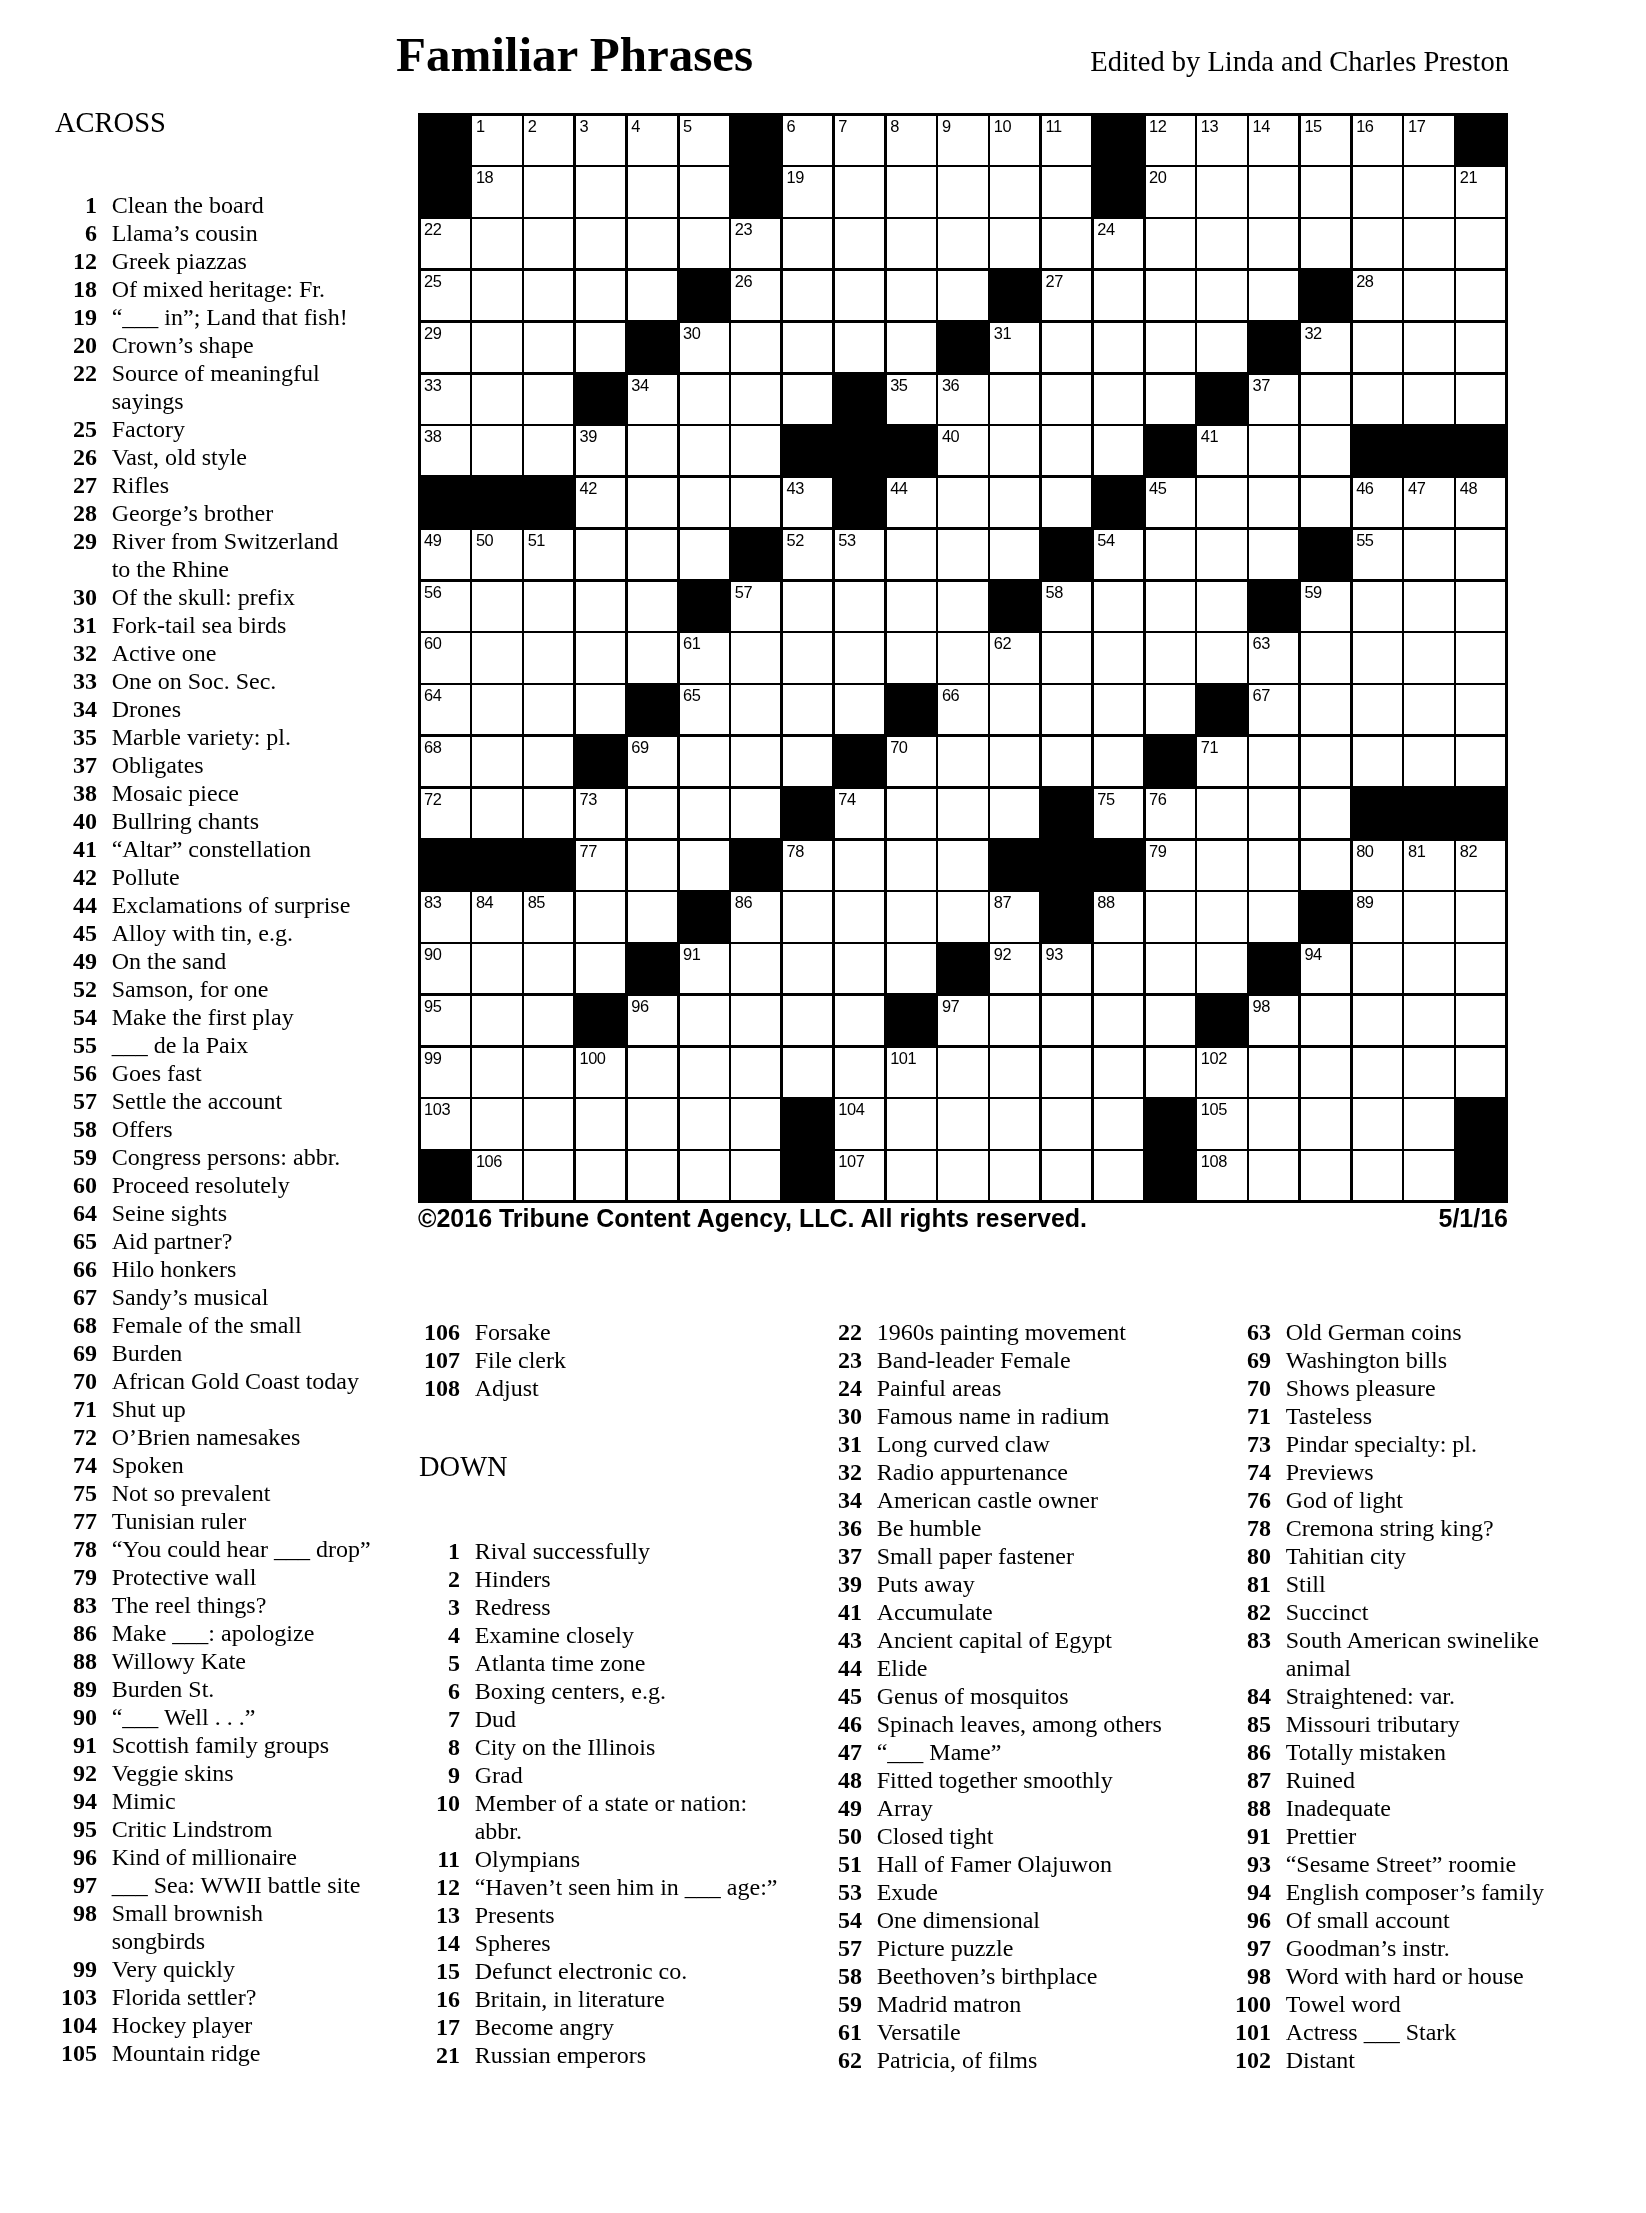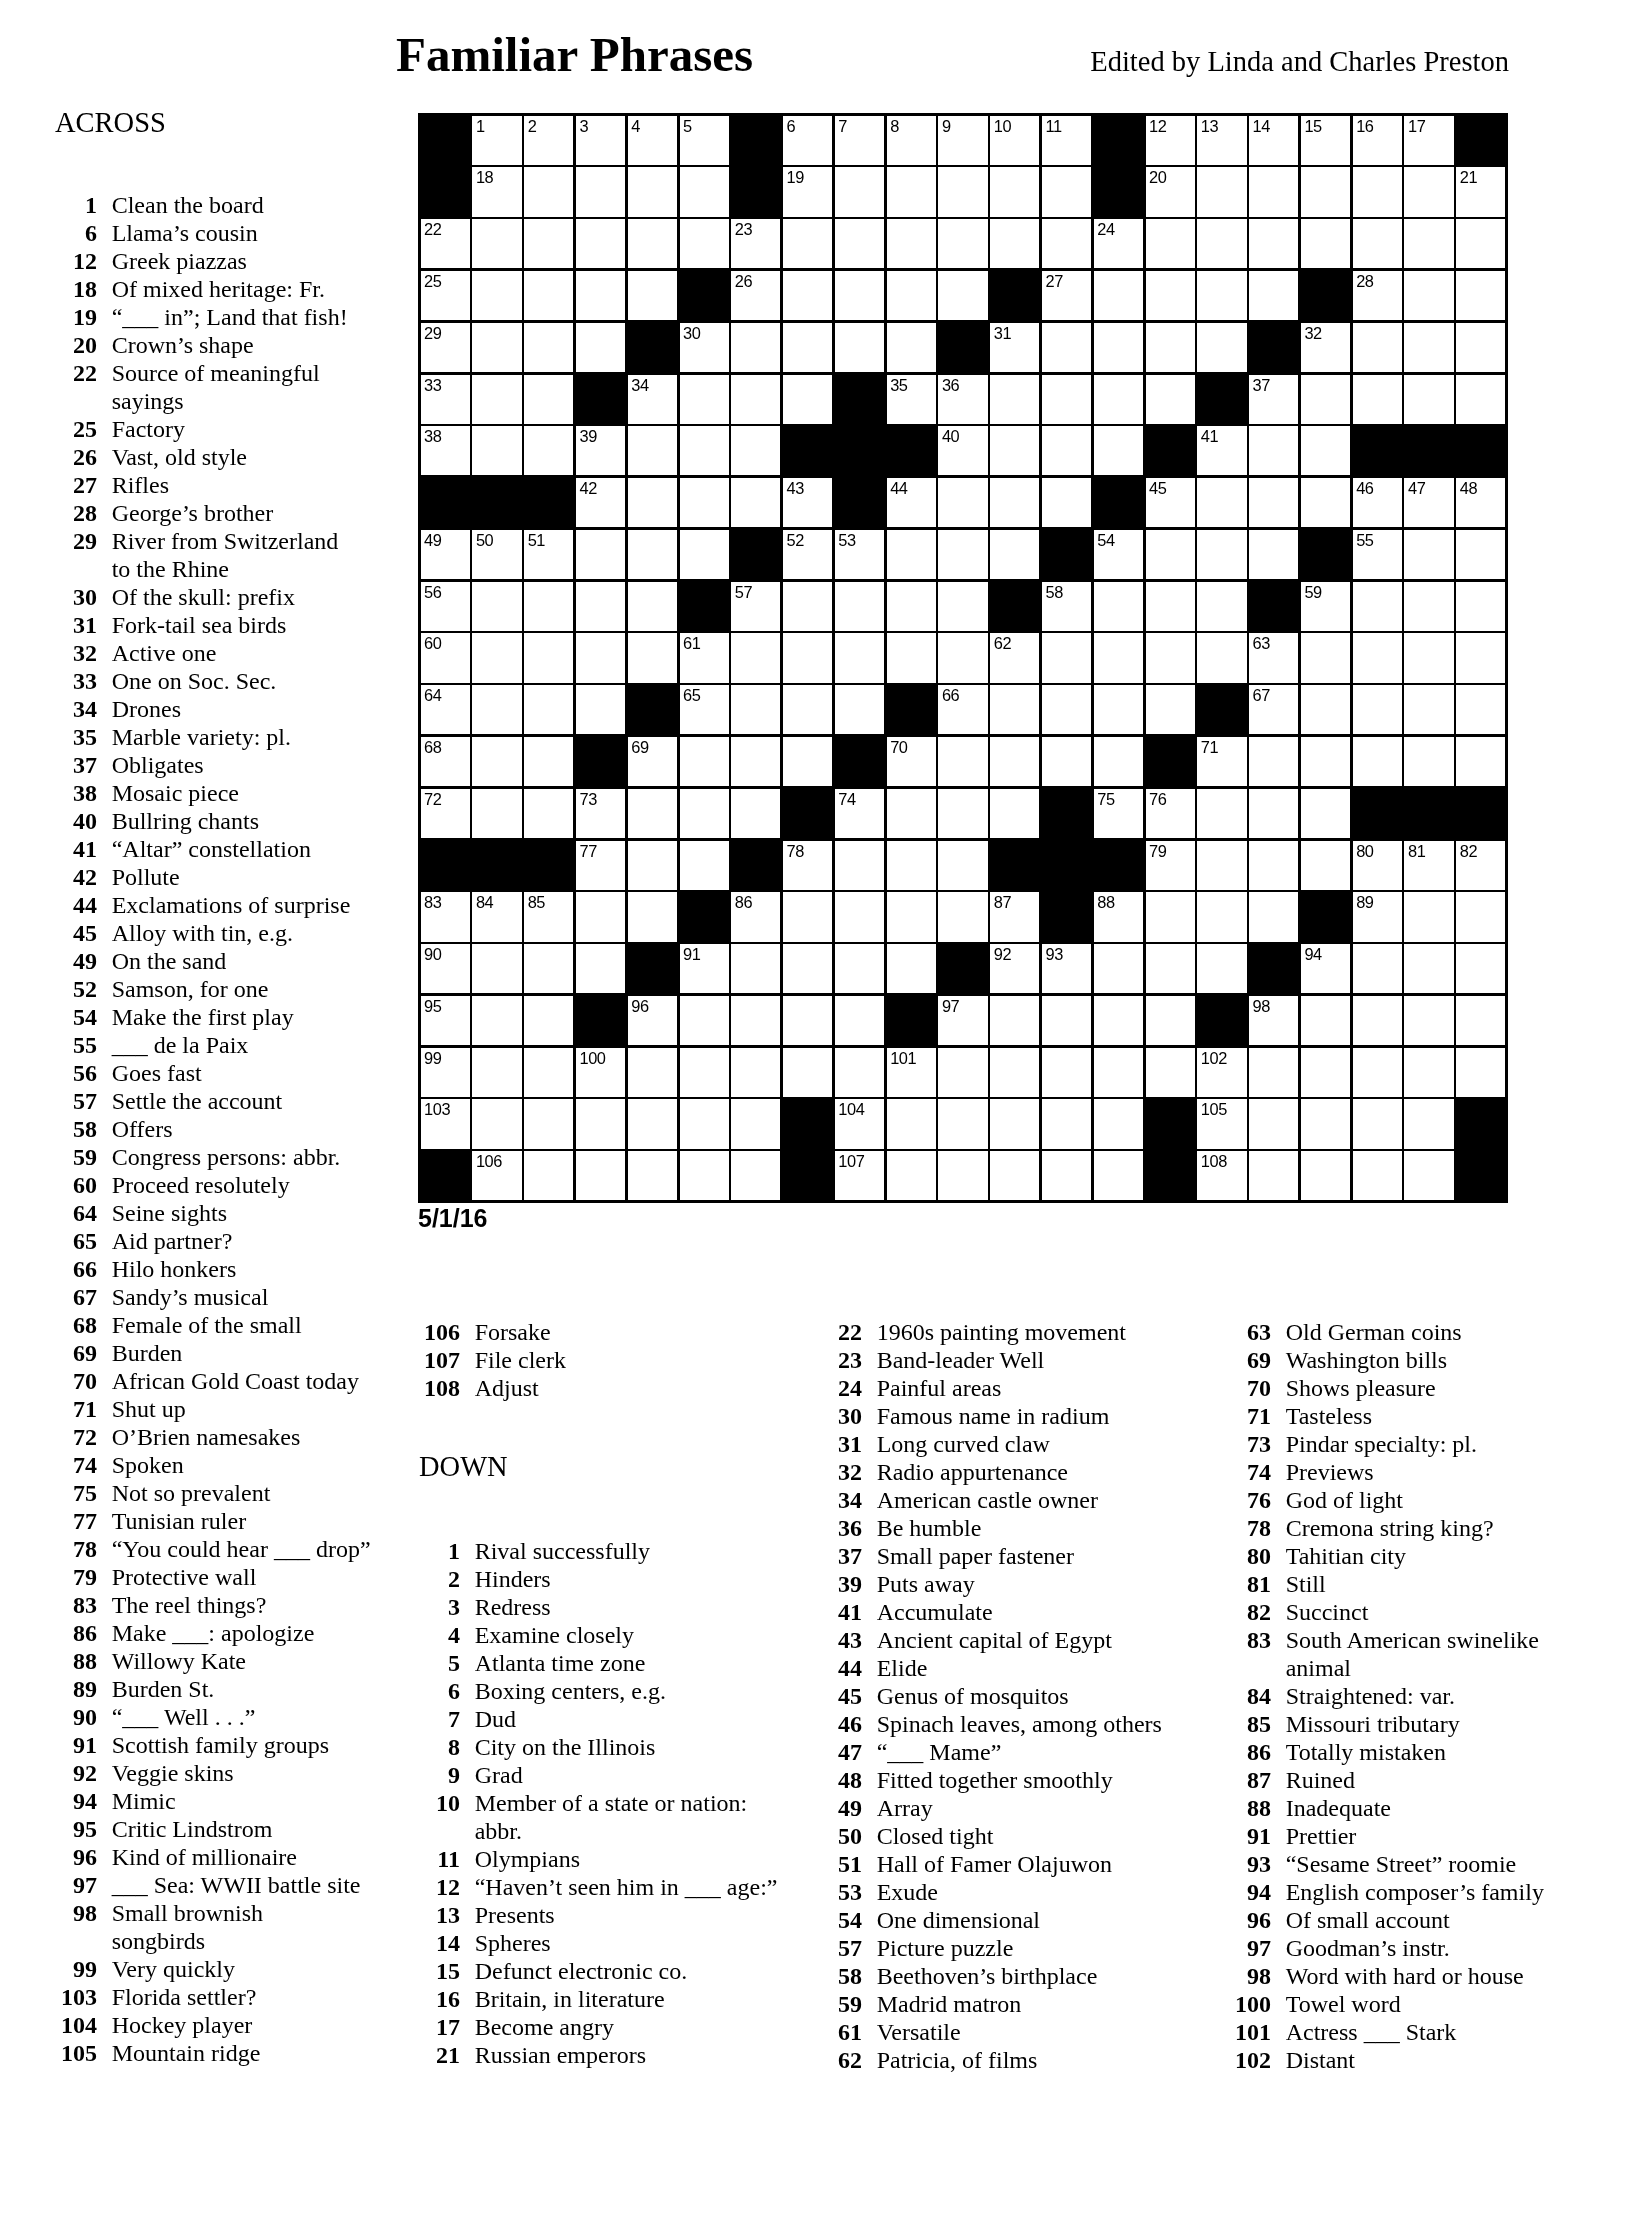--- a/index.html
+++ b/index.html
@@ -959,20 +959,21 @@
       <span class="num">108</span>
     </div>
     <div class="cell"></div>
     <div class="cell"></div>
     <div class="cell"></div>
     <div class="cell"></div>
     <div class="cell b"></div>
   </div>
 
 <div id="copyright">
+  <span>©2016 Tribune Content Agency, LLC. All rights reserved.</span>
   <span>5/1/16</span>
 </div>
 
 <div class="cluecol" id="col-a1">
     <div class="clue">
       <span class="cn">106</span>
       <span class="ct">Forsake</span>
     </div>
     <div class="clue">
       <span class="cn">107</span>
@@ -1059,21 +1060,21 @@
       <span class="ct">Russian emperors</span>
     </div>
   </div>
 <div class="cluecol" id="col-b">
     <div class="clue">
       <span class="cn">22</span>
       <span class="ct">1960s painting movement</span>
     </div>
     <div class="clue">
       <span class="cn">23</span>
-      <span class="ct">Band-leader Well</span>
+      <span class="ct">Band-leader Female</span>
     </div>
     <div class="clue">
       <span class="cn">24</span>
       <span class="ct">Painful areas</span>
     </div>
     <div class="clue">
       <span class="cn">30</span>
       <span class="ct">Famous name in radium</span>
     </div>
     <div class="clue">

